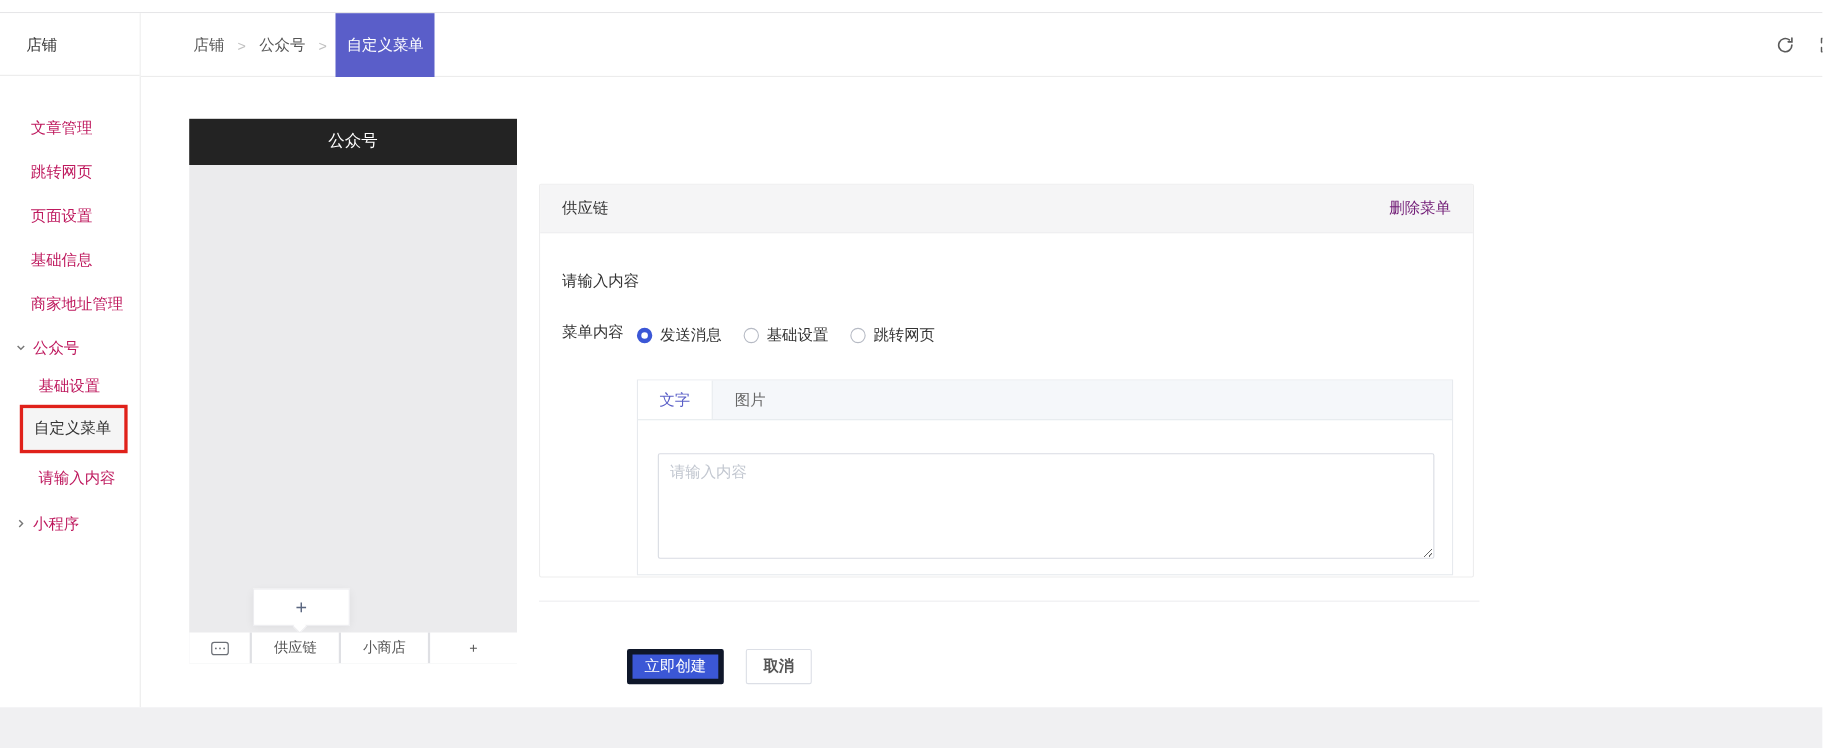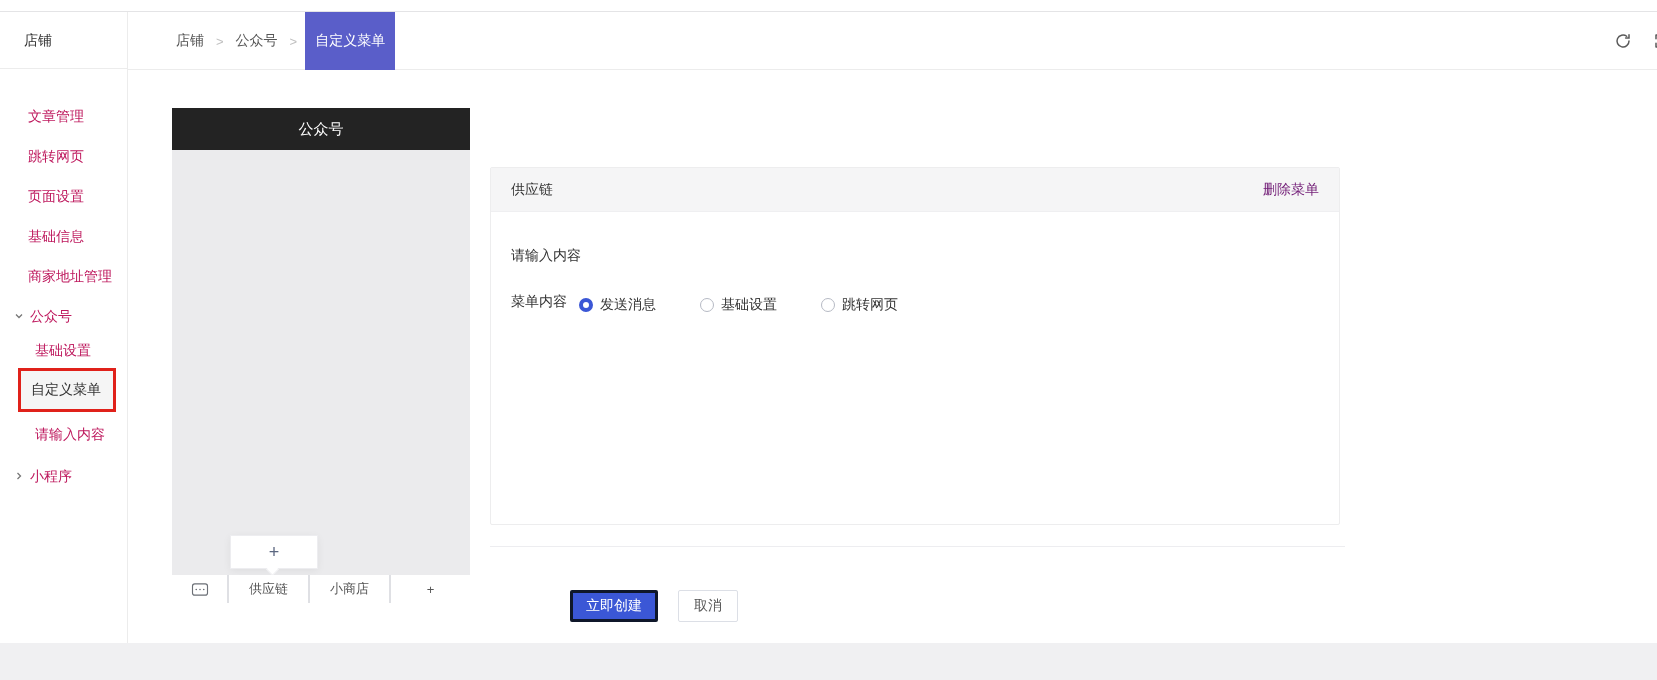--- a/index.html
+++ b/index.html
@@ -53,40 +53,40 @@
   .delete-link { color:#701a75; cursor:pointer; }
 
   .row-label { position:absolute; left:20px; color:#333; }
   .new-menu-label { top:71px; line-height:32px; }
   .input-wrap { position:absolute; left:88px; top:71px; width:742px; height:32px; }
   .menu-input { width:100%; height:32px; border:1px solid #dfe2e8; border-radius:2px; padding:0 48px 0 10px; font-size:14px; color:#333;
                 font-family:"Liberation Sans", sans-serif; outline:none; }
   .char-counter { position:absolute; right:10px; top:0; line-height:32px; color:#9a9ea6; font-size:13px; }
 
   .content-label { top:121px; line-height:24px; }
-  .radio-row { position:absolute; left:88px; top:125px; height:24px; display:flex; align-items:center; gap:44px; }
+  .radio-row { position:absolute; left:88px; top:125px; height:24px; display:flex; align-items:center; gap:20px; }
   .radio-item { display:flex; align-items:center; gap:7px; cursor:pointer; color:#333; }
   .radio-dot { width:14px; height:14px; border-radius:50%; background:#fff; border:1px solid #b6bac4; flex:none; }
   .radio-item.selected .radio-dot { border:4px solid #3b57d6; }
 
   .tab-box { position:absolute; left:88px; top:177px; width:742px; height:178px; border:1px solid #e7eaee; background:#fff; }
   .tab-strip { height:36px; background:#f5f7fa; border-bottom:1px solid #e7eaee; display:flex; }
   .tab { width:68px; text-align:center; line-height:35px; color:#666; cursor:pointer; }
   .tab.active { background:#fff; color:#5a5fc7; border-right:1px solid #e7eaee; }
   .editor-area { position:relative; height:141px; }
   .content-textarea { position:absolute; left:18px; top:30px; width:706px; height:96px; border:1px solid #d9dce3; border-radius:2px;
                       padding:8px 10px; font-size:14px; color:#333; font-family:"Liberation Sans", sans-serif; outline:none; resize:both; }
   .content-textarea::placeholder { color:#c2c7d0; }
 
   .form-divider { position:absolute; left:490px; top:546px; width:855px; border-top:1px solid #ededf0; }
 
   .btn { position:absolute; top:590px; height:32px; border-radius:2px; font-size:14px; cursor:pointer;
          font-family:"Liberation Sans", sans-serif; }
-  .btn-primary { left:570px; width:88px; background:#3b57d6; color:#fff; border:3px solid #0f172a; }
-  .btn-plain { left:678px; width:60px; background:#fff; color:#555; border:1px solid #dcdfe6; }
+  .btn-primary { left:570px; width:88px; background:#3b57d6; color:#fff; border:5px solid #0f172a; }
+  .btn-plain { left:678px; width:60px; background:#fff; color:#555; border:1px solid #dcdfe6;font-weight:bold; }
 
   .footer-strip { position:absolute; left:0; top:643px; width:1657px; height:37px; background:#f0f0f2; }
 </style>
 </head>
 <body>
 
 <div id="app">
 
   <div class="topline"></div>
 
@@ -184,20 +184,29 @@
       <span class="radio-item">
         <span class="radio-dot"></span>
         <span>基础设置</span>
       </span>
       <span class="radio-item">
         <span class="radio-dot"></span>
         <span>跳转网页</span>
       </span>
     </div>
 
+    <div class="tab-box">
+      <div class="tab-strip">
+        <div class="tab active">文字</div>
+        <div class="tab">图片</div>
+      </div>
+      <div class="editor-area">
+        <textarea class="content-textarea" placeholder="请输入内容" style=""></textarea>
+      </div>
+    </div>
   </div>
 
   <div class="form-divider"></div>
 
   <button class="btn btn-primary">立即创建</button>
   <button class="btn btn-plain">取消</button>
 
   <div class="footer-strip"></div>
 
 </div>

